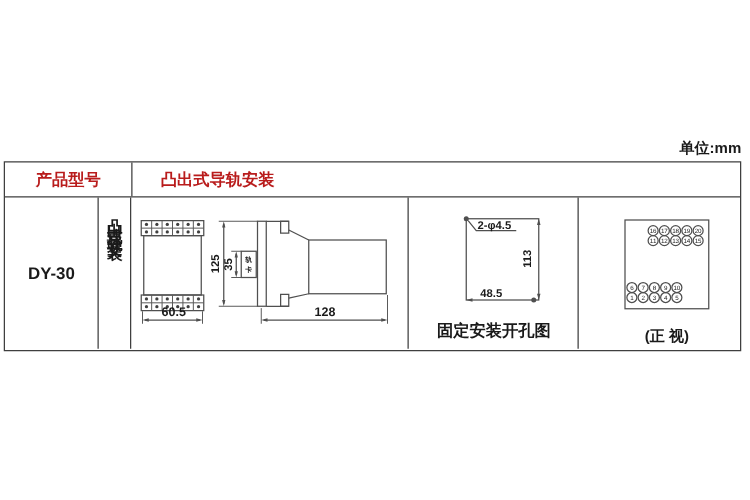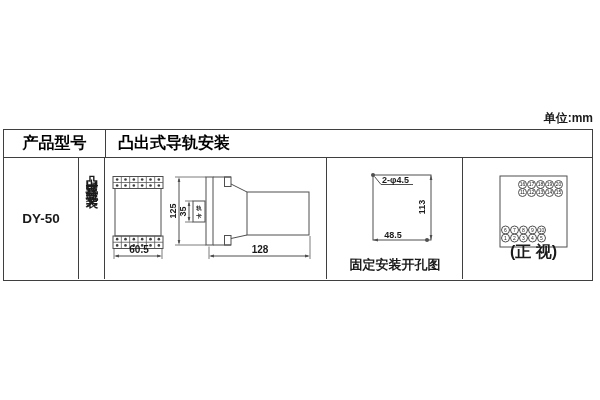--- a/index.html
+++ b/index.html
@@ -2,21 +2,21 @@
 <html><head>
 <meta charset="utf-8">
 <style>
   html,body{margin:0;padding:0;width:600px;height:400px;overflow:hidden;
     background:#ffffff;font-family:"Liberation Sans","DejaVu Sans",sans-serif;}
   #unit-label{position:absolute;top:110px;right:7px;font-size:12px;font-weight:600;color:#1a1a1a;}
   #spec-table{position:absolute;left:3px;top:129px;width:590px;height:152px;
     border:1.5px solid #3f3f3f;box-sizing:border-box;background:#fff;}
   .hdr-row{display:flex;height:28px;border-bottom:1.5px solid #3f3f3f;box-sizing:border-box;}
   .hdr-cell{box-sizing:border-box;border-right:1px solid #3f3f3f;display:flex;
-    align-items:center;justify-content:center;font-size:16px;font-weight:600;color:#000000;}
+    align-items:center;justify-content:center;font-size:13px;font-weight:600;color:#b91c1c;}
   .hdr-cell:last-child{border-right:none;}
   .body-row{display:flex;height:121px;}
   .body-cell{box-sizing:border-box;border-right:1px solid #3f3f3f;position:relative;}
   .body-cell:last-child{border-right:none;}
   #model-cell{display:flex;align-items:center;justify-content:center;
     font-size:13.5px;font-weight:600;color:#1a1a1a;}
   #mount-type-cell{display:flex;align-items:flex-start;justify-content:center;padding-top:7px;}
   #mount-type-text{writing-mode:vertical-rl;text-orientation:upright;
     font-size:12.5px;font-weight:600;letter-spacing:3.5px;color:#1a1a1a;line-height:1;}
   .caption{position:absolute;font-size:13px;font-weight:600;color:#1a1a1a;text-align:center;}
@@ -36,21 +36,21 @@
 <div id="spec-table">
 
   <div class="hdr-row">
     <div class="hdr-cell" style="width:102px">产品型号</div>
     <div class="hdr-cell" style="width:136px">凸出式导轨安装</div>
   </div>
 
   <div class="body-row">
 
     <div class="body-cell" id="model-cell" style="width:76px">
-      <span>DY-50</span>
+      <span>DY-30</span>
     </div>
 
     <div class="body-cell" id="mount-type-cell" style="width:26px">
       <div id="mount-type-text">凸出式导轨安装</div>
     </div>
 
     <div class="body-cell" style="width:222px">
       <svg width="222" height="121" viewBox="0 0 222 121">
 
         <g id="grid-top">
@@ -188,17 +188,17 @@
             <circle cx="51.5" cy="80" r="4" class="dln"></circle>
             <text x="51.5" y="81.8" text-anchor="middle" font-size="5">2</text>
             <circle cx="60.5" cy="80" r="4" class="dln"></circle>
             <text x="60.5" y="81.8" text-anchor="middle" font-size="5">3</text>
             <circle cx="69.5" cy="80" r="4" class="dln"></circle>
             <text x="69.5" y="81.8" text-anchor="middle" font-size="5">4</text>
             <circle cx="78.5" cy="80" r="4" class="dln"></circle>
             <text x="78.5" y="81.8" text-anchor="middle" font-size="5">5</text>
           </g>
       </svg>
-      <div class="caption" style="top:84px;left:37px;width:67px;font-size:16px;">(正 视)</div>
+      <div class="caption" style="top:103px;left:37px;width:67px;font-size:12px;">(正 视)</div>
     </div>
 
   </div>
 </div>
 
 </body></html>

